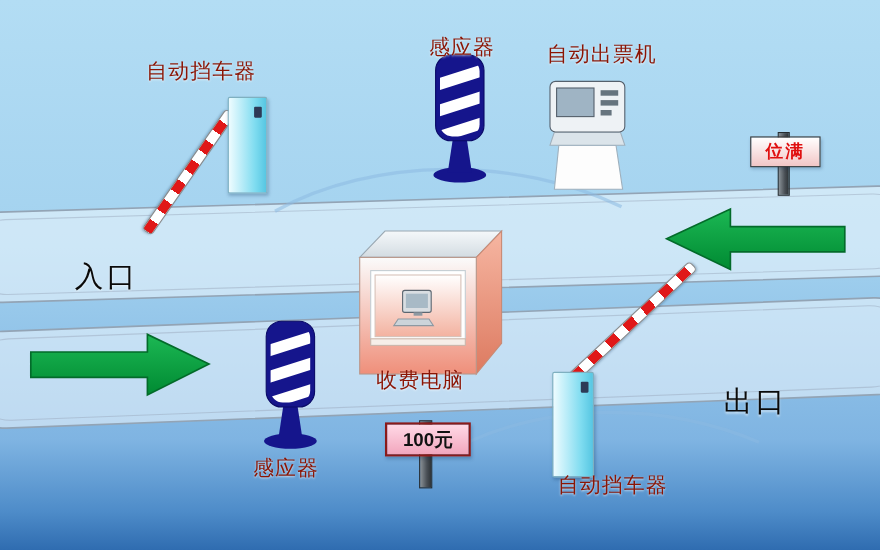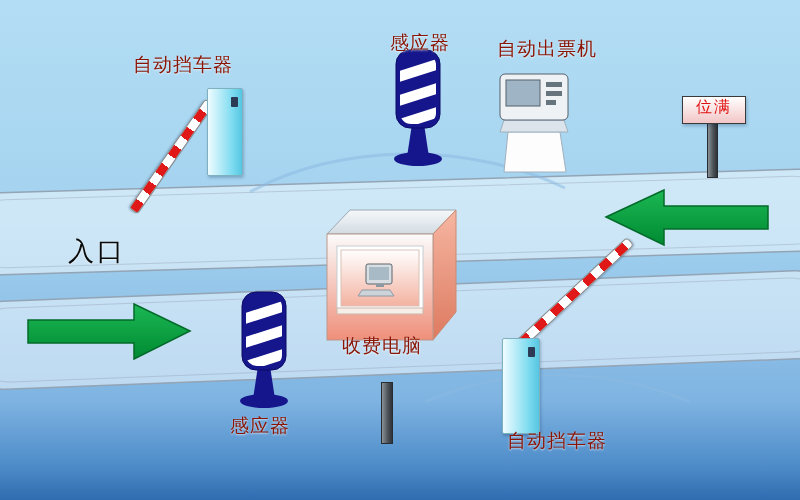--- a/index.html
+++ b/index.html
@@ -34,22 +34,22 @@
     position:absolute;width:7px;height:10px;right:4px;top:8px;
     background:#2d3a56;border-radius:1px;
   }
   .barrier-arm{
     position:absolute;height:9px;border:1px solid #8a8a8a;border-radius:4px;
     background:repeating-linear-gradient(90deg,#ffffff 0 11px,var(--barrier-stripe-red) 11px 22px);
     transform-origin:0 50%;
     box-shadow:1px 1px 2px rgba(0,40,80,.25);
   }
   .signboard{
-    position:absolute;display:flex;align-items:flex-start;justify-content:center;
-    font-weight:normal;box-shadow:1px 2px 3px rgba(0,40,80,.25);
+    position:absolute;display:flex;align-items:center;justify-content:center;
+    font-weight:bold;box-shadow:1px 2px 3px rgba(0,40,80,.25);margin-top:28px;
   }
   .full-board{
     width:62px;height:26px;border:1.5px solid #3a3a3a;
     background:linear-gradient(180deg,#ffffff,#f2c6c6);
     color:var(--full-sign-text);font-size:16px;letter-spacing:2px;
   }
   .price-board{
     width:74px;height:27px;border:2px solid #8b1a1a;
     background:linear-gradient(180deg,#ffd9e6,#f2a6bd);
     color:#111;font-size:17px;
@@ -112,20 +112,23 @@
     <g>
       <rect x="48" y="64" width="26" height="20" rx="2" fill="#d9dee2" stroke="#5b6670"></rect>
       <rect x="51" y="67" width="20" height="13" fill="#a8bac6"></rect>
       <rect x="58" y="84" width="8" height="3" fill="#8d99a2"></rect>
       <polygon points="44,90 72,90 76,96 40,96" fill="#ccd4da" stroke="#8d99a2"></polygon>
     </g>
     <rect x="19" y="108" width="86" height="6" fill="#f6efe9" stroke="#cbb6ab"></rect>
   </svg>
 
   <div class="sign-post" style="left:381px;top:382px;width:10px;height:60px"></div>
+  <div class="signboard price-board" style="left:350px;top:356px">
+    <span>100元</span>
+  </div>
 
   <div class="barrier-arm" style="left:210px;top:96px;width:132px;transform:rotate(125deg)"></div>
   <div class="barrier-post" style="left:207px;top:88px;width:34px;height:86px">
     <div class="post-detail"></div>
   </div>
 
   <svg class="abs" style="left:388px;top:48px" width="60" height="120" viewBox="0 0 60 120">
     <defs>
       <clipPath id="sclipA">
           <rect x="12" y="6" width="36" height="70" rx="11"></rect>
@@ -175,16 +178,17 @@
   <div class="barrier-arm" style="left:512px;top:346px;width:160px;transform:rotate(-43deg)"></div>
   <div class="barrier-post" style="left:502px;top:338px;width:36px;height:94px">
     <div class="post-detail"></div>
   </div>
 
   <div class="lbl" style="left:118px;top:52px;width:130px">自动挡车器</div>
   <div class="lbl" style="left:375px;top:30px;width:90px">感应器</div>
   <div class="lbl" style="left:482px;top:36px;width:130px">自动出票机</div>
   <div class="lbl gate" style="left:52px;top:198px;width:90px">入口</div>
   <div class="lbl" style="left:320px;top:333px;width:124px">收费电脑</div>
+  <div class="lbl gate" style="left:642px;top:312px;width:90px">出口</div>
   <div class="lbl" style="left:215px;top:413px;width:90px">感应器</div>
   <div class="lbl" style="left:492px;top:428px;width:130px">自动挡车器</div>
 
 </div>
 
 </body></html>

